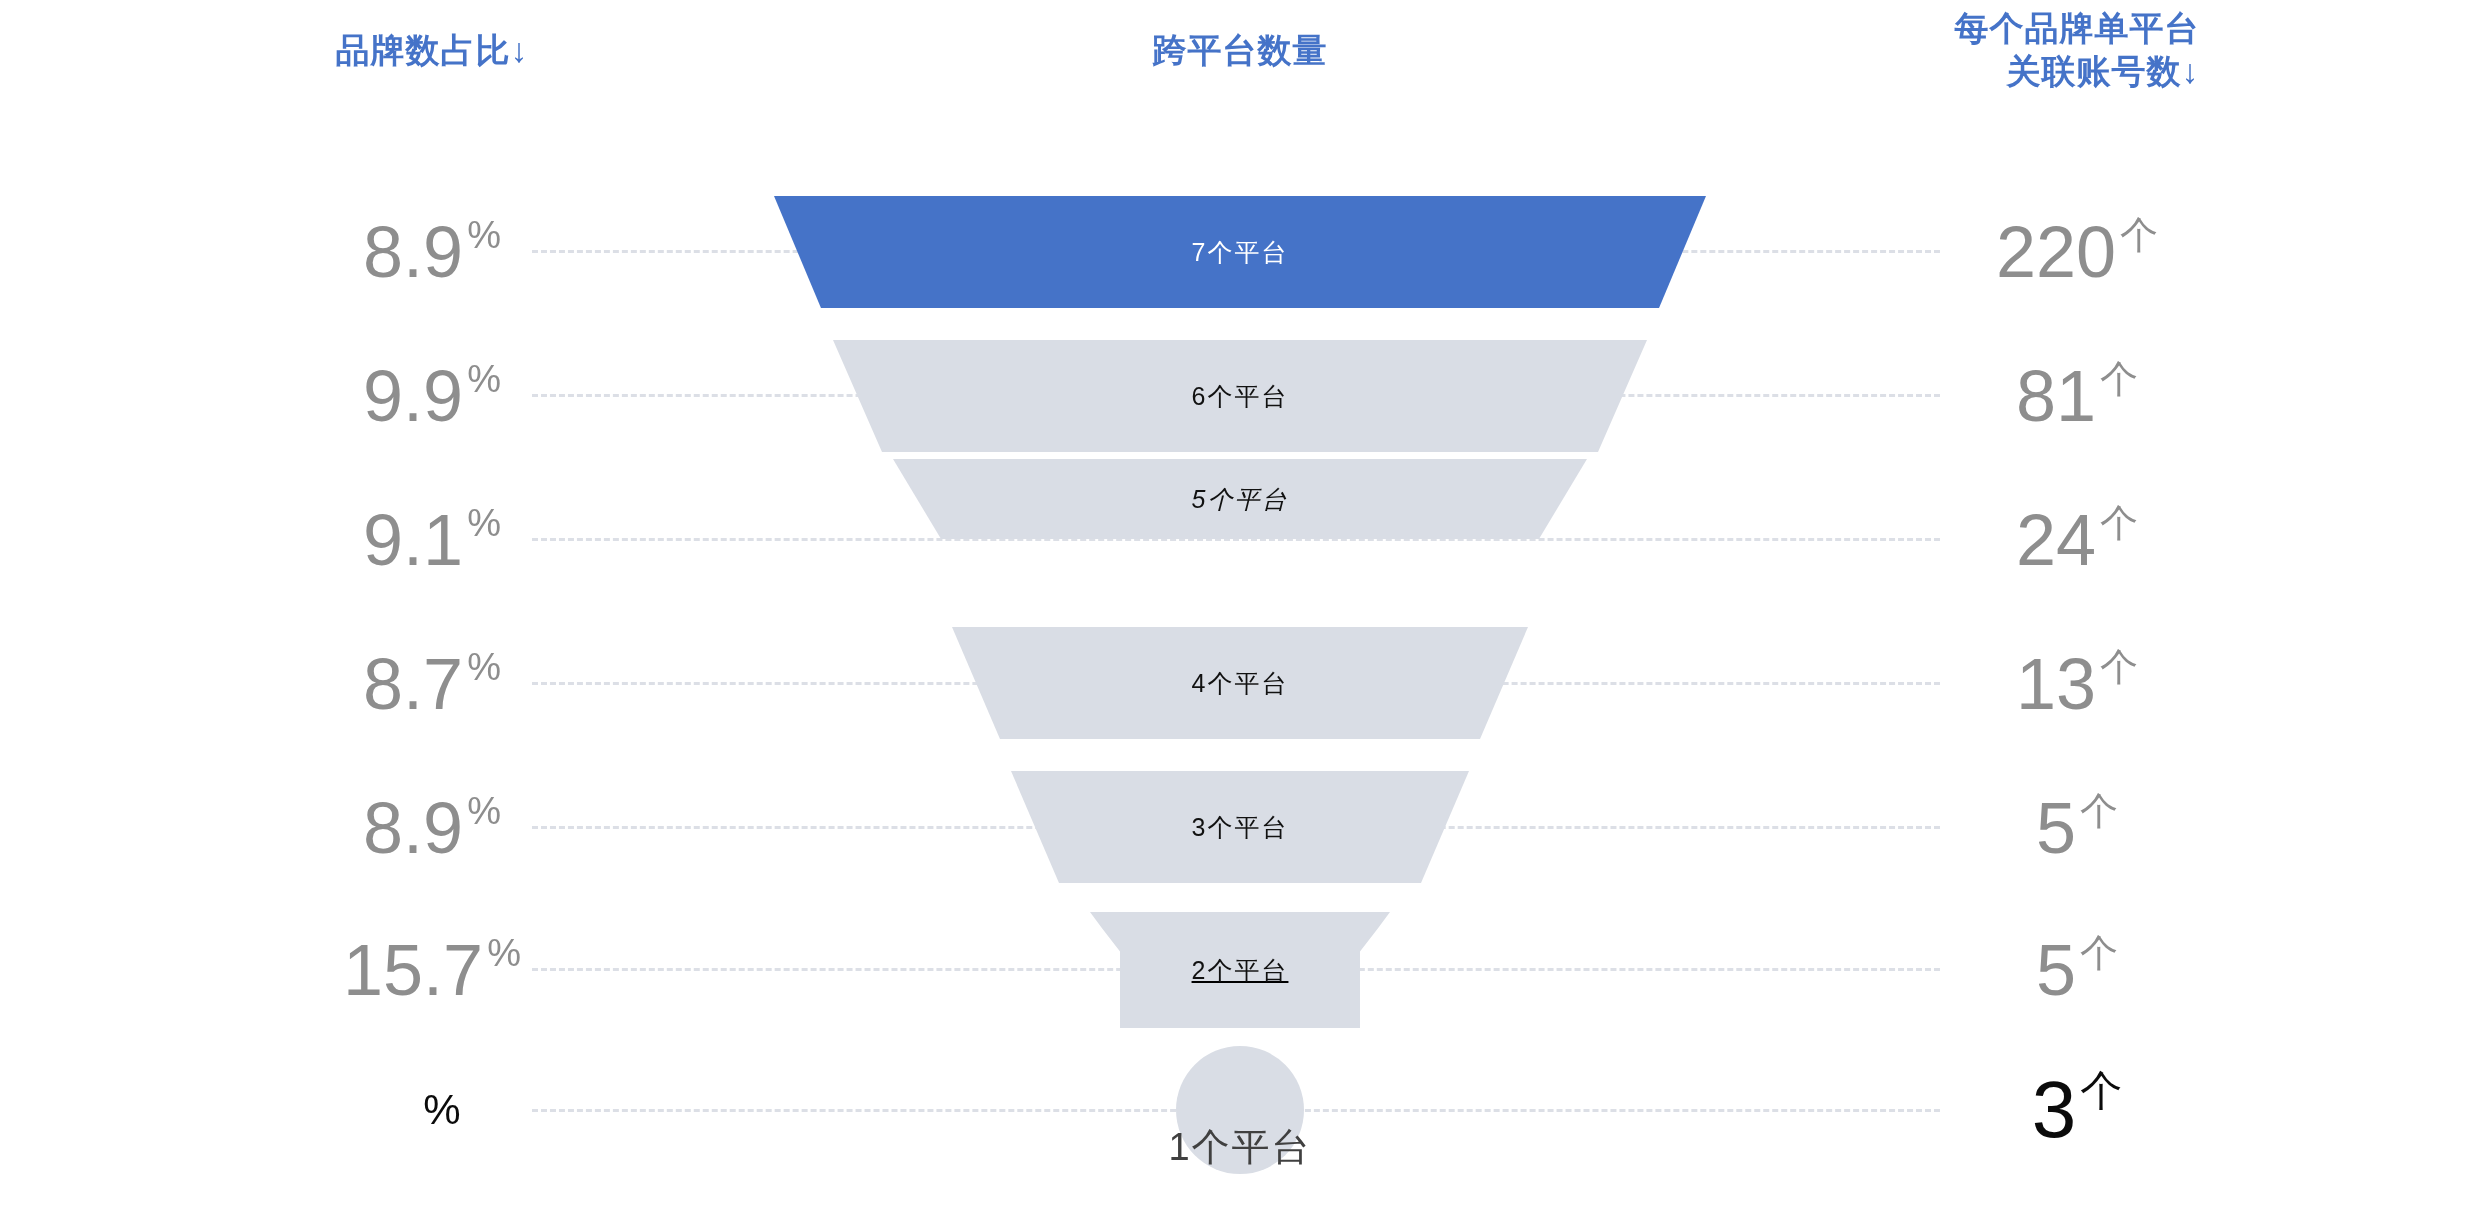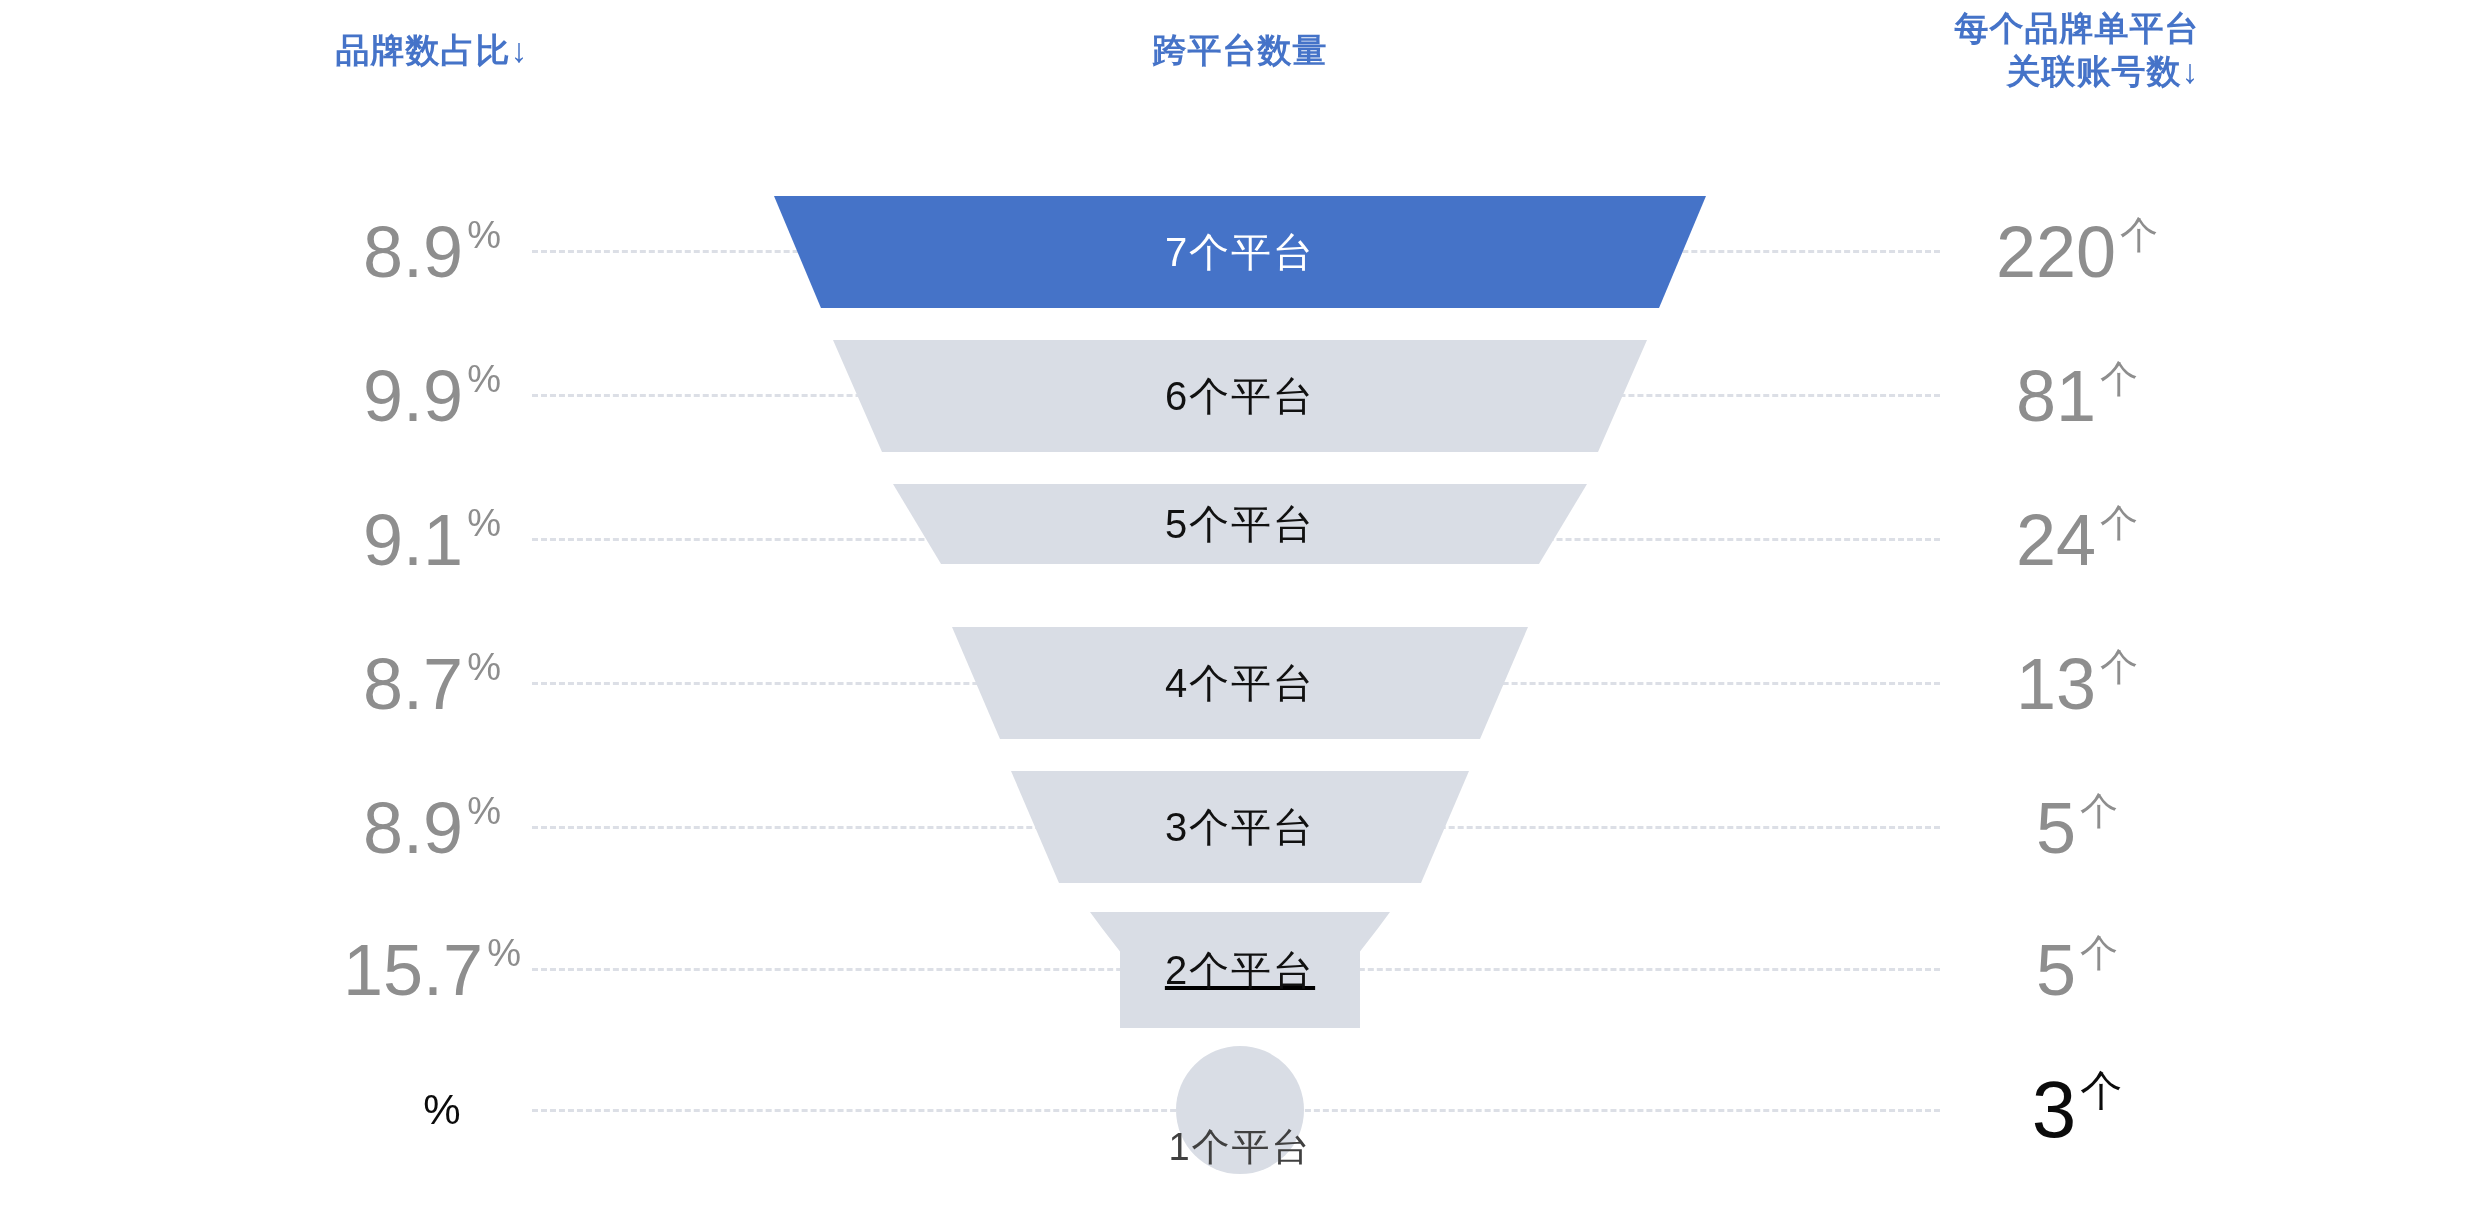--- a/index.html
+++ b/index.html
@@ -19,21 +19,21 @@
     border-top:3px dashed var(--dash,#dcdfe6);z-index:0;
   }
 
   
   .seg{
     position:absolute;left:1240px;transform:translateX(-50%);
     background:var(--seg,#D9DDE5);z-index:1;
     display:flex;align-items:center;justify-content:center;
   }
   .seg.blue{background:var(--accent,#4573C8);}
-  .seg .seg-label{font-size:40px;color:#111;letter-spacing:2px;white-space:nowrap;}
+  .seg .seg-label{font-size:25px;color:#111;letter-spacing:2px;white-space:nowrap;}
   .seg.blue .seg-label{color:#ffffff;}
   .circle{
     position:absolute;left:1240px;top:1110px;width:128px;height:128px;
     transform:translate(-50%,-50%);border-radius:50%;
     background:var(--seg,#D9DDE5);z-index:1;
   }
   .circle-label{
     position:absolute;left:1240px;top:1110px;transform:translate(-50%,-50%);
     font-size:38px;color:#404040;letter-spacing:2px;white-space:nowrap;z-index:2;margin-top:37px;
   }
@@ -69,21 +69,21 @@
   <div class="dash" style="top:826px"></div>
   <div class="dash" style="top:968px"></div>
   <div class="dash" style="top:1109px"></div>
 
   <div class="seg blue" style="top:196px;width:932px;height:112px;clip-path:polygon(0 0,100% 0,94.96% 100%,5.04% 100%);">
     <span class="seg-label">7个平台</span>
   </div>
   <div class="seg" style="top:340px;width:814px;height:112px;clip-path:polygon(0 0,100% 0,93.98% 100%,6.02% 100%);">
     <span class="seg-label">6个平台</span>
   </div>
-  <div class="seg" style="top:484px;width:694px;height:80px;clip-path:polygon(0 0,100% 0,93.08% 100%,6.92% 100%);">
+  <div class="seg" style="top:459px;width:694px;height:80px;clip-path:polygon(0 0,100% 0,93.08% 100%,6.92% 100%);font-style:italic;">
     <span class="seg-label">5个平台</span>
   </div>
   <div class="seg" style="top:627px;width:576px;height:112px;clip-path:polygon(0 0,100% 0,91.67% 100%,8.33% 100%);">
     <span class="seg-label">4个平台</span>
   </div>
   <div class="seg" style="top:771px;width:458px;height:112px;clip-path:polygon(0 0,100% 0,89.52% 100%,10.48% 100%);">
     <span class="seg-label">3个平台</span>
   </div>
   <div class="seg" style="top:912px;width:300px;height:116px;clip-path:polygon(0 0,100% 0,96% 14%,90% 34%,90% 100%,10% 100%,10% 34%,4% 14%);text-decoration:underline;">
     <span class="seg-label">2个平台</span>

